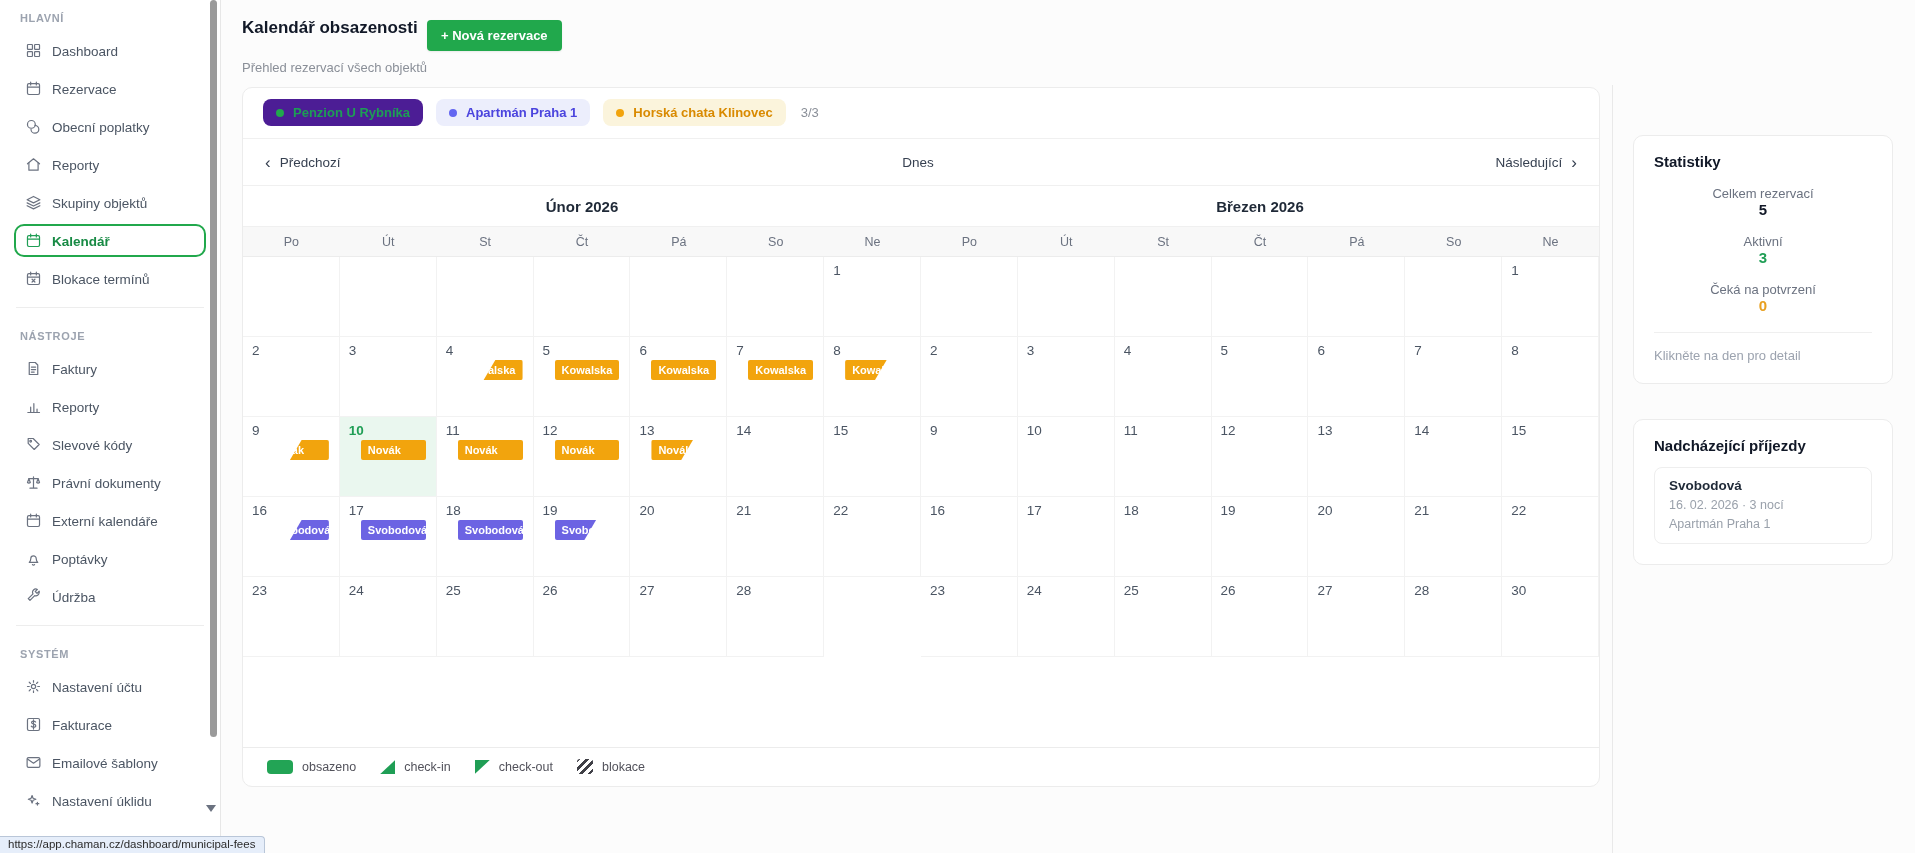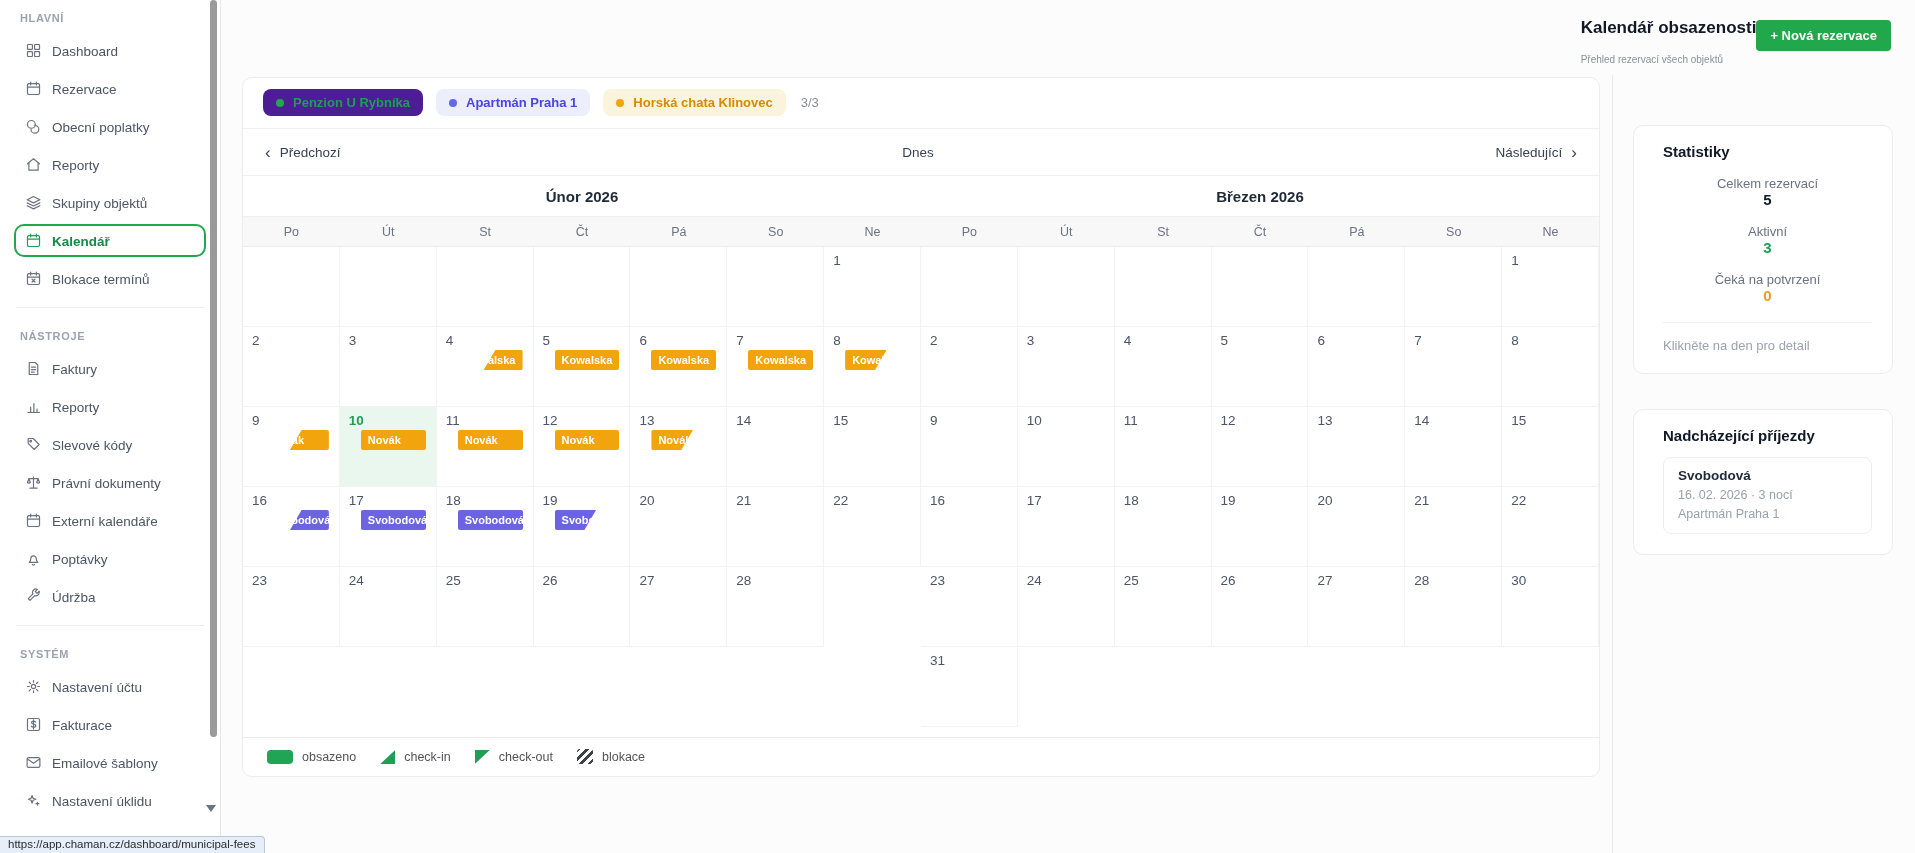--- a/index.html
+++ b/index.html
@@ -14,23 +14,23 @@
   .side-item { display:flex; align-items:flex-end; gap:10px; padding:6px 9px; margin-bottom:5px; border:2px solid transparent; border-radius:10px; font-size:13.5px; color:#4b5563; cursor:pointer; }
   .side-item svg { width:17px; height:17px; stroke:#6b7280; fill:none; stroke-width:1.7; stroke-linecap:round; stroke-linejoin:round; flex:none; }
   .side-item.active { border-color:#21a84c; color:#178a44; font-weight:700; }
   .side-item.active svg { stroke:#1f9e55; }
   .side-version { position:absolute; left:16px; bottom:6px; font-size:11px; color:#9ca3af; }
   .side-scroll-thumb { position:absolute; top:0; right:3px; width:7px; height:737px; background:#9a9a9a; border-radius:4px; }
   .side-scroll-arrow { position:absolute; right:4px; bottom:41px; width:0; height:0; border-left:5px solid transparent; border-right:5px solid transparent; border-top:7px solid #6b7280; }
 
   
   .main-wrap { flex:1; display:flex; flex-direction:column; min-width:0; }
-  .page-header { display:flex; align-items:flex-start; justify-content:flex-end; padding:18px 24px 10px 21px; }
+  .page-header { display:flex; align-items:flex-start; justify-content:flex-start; padding:18px 24px 10px 21px; }
   .page-title { font-size:17px; font-weight:700; color:#111827; }
-  .page-subtitle { font-size:10px; color:#8a8f98; margin-top:16px; }
+  .page-subtitle { font-size:13px; color:#8a8f98; margin-top:22px; }
   .btn-new { background:#21a84c; color:#fff; font-size:13px; font-weight:700; border:none; border-radius:4px; padding:8px 14px; margin-top:2px; cursor:pointer; box-shadow:0 1px 2px rgba(0,0,0,.08); }
 
   .content-row { flex:1; display:flex; min-height:0; }
   .cal-area { flex:1; padding:2px 12px 0 21px; min-width:0; }
   .card { background:#fff; border:1px solid #ececec; border-radius:10px; }
   .calendar-card { overflow:hidden; }
 
   .chips-row { display:flex; align-items:center; gap:13px; padding:11px 20px 12px 20px; border-bottom:1px solid #f0f0f0; }
   .chip { display:flex; align-items:center; gap:9px; border-radius:8px; padding:6px 13px; font-size:13px; font-weight:600; cursor:pointer; }
   .chip-dot { width:8px; height:8px; border-radius:50%; }
@@ -59,21 +59,21 @@
   .legend-row { display:flex; align-items:flex-end; gap:24px; padding:11px 24px 12px 24px; border-top:1px solid #ececec;margin-top:10px; }
   .legend-item { display:flex; align-items:center; gap:9px; font-size:12.5px; color:#52525b; }
   .sw { flex:none; }
   .sw-occupied { width:26px; height:14px; border-radius:4px; background:#22a455; }
   .sw-checkin { width:15px; height:14px; background:#1f9e55; clip-path:polygon(100% 0, 100% 100%, 0 100%); }
   .sw-checkout { width:15px; height:14px; background:#1f9e55; clip-path:polygon(0 0, 100% 0, 0 100%); }
   .sw-blokace { width:16px; height:15px; border-radius:3px; background:repeating-linear-gradient(135deg,#3f3f46 0 2.5px,#ffffff 2.5px 6px); }
 
   
   .right-panel { width:303px; min-width:303px; border-left:1px solid #e9e9e9; padding:50px 22px 0 20px; background:#fcfcfc; }
-  .panel-card { padding:17px 20px 20px 29px; }
+  .panel-card { padding:17px 20px 20px 20px; }
   .panel-title { font-size:15px; font-weight:700; color:#111827; }
   .stat-row { display:flex; align-items:center; justify-content:space-between; margin-top:16px;flex-direction:column; }
   .stat-label { font-size:13px; color:#6b7280; }
   .stat-value { font-size:15px; font-weight:700; }
   .stat-divider { border-top:1px solid #efefef; margin-top:18px; }
   .panel-note { font-size:13px; color:#9ca3af; padding-top:15px; }
   .upcoming-card { margin-top:35px; }
   .arrival { border:1px solid #eeeeee; border-radius:8px; padding:10px 14px 12px 14px; margin-top:13px; }
   .arrival-name { font-size:13.5px; font-weight:700; color:#1f2937; }
   .arrival-meta { font-size:12.5px; color:#9aa1ab; margin-top:5px; }
@@ -529,23 +529,20 @@
               </div>
               <div class="cell">
                 <span class="num">27</span>
               </div>
               <div class="cell">
                 <span class="num">28</span>
               </div>
               <div class="cell">
                 <span class="num">30</span>
               </div>
-              <div class="cell">
-                <span class="num">31</span>
-              </div>
               <div class="cell blank"></div>
               <div class="cell blank"></div>
               <div class="cell blank"></div>
               <div class="cell blank"></div>
               <div class="cell blank"></div>
             </div>
           </div>
         <div class="legend-row" id="legend-row">
             <div class="legend-item">
               <span class="sw sw-occupied"></span>

